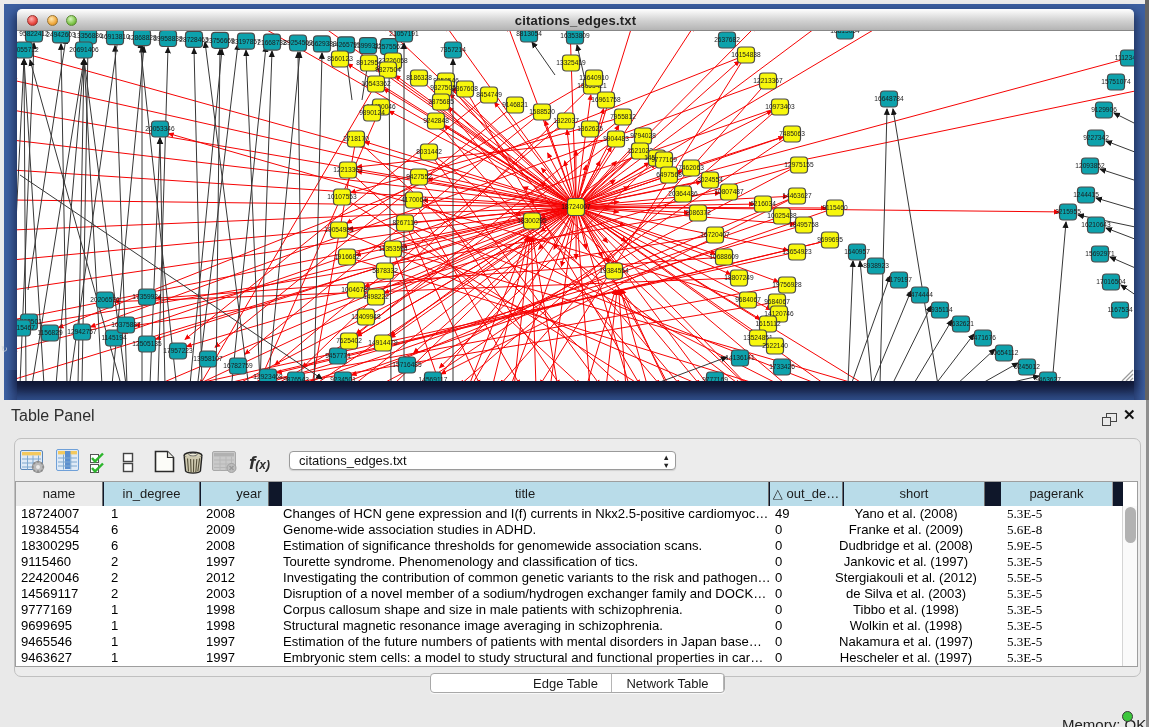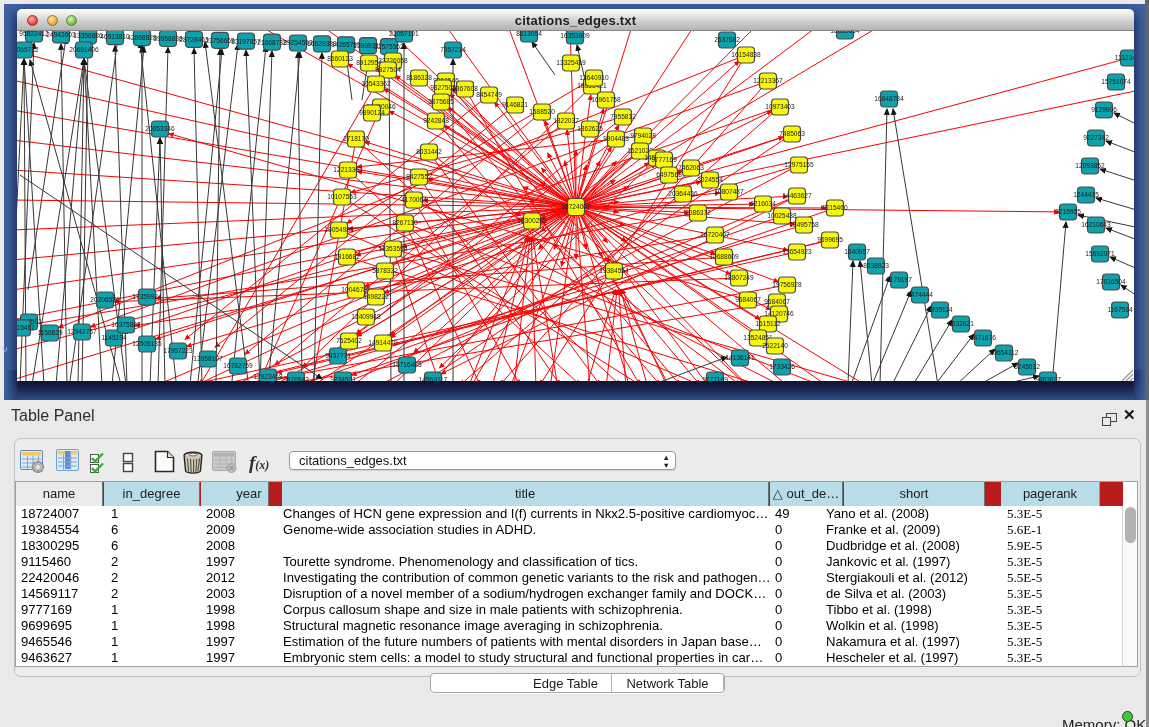--- a/index.html
+++ b/index.html
@@ -31,32 +31,32 @@
 #flicon { left:1102px; top:12px; }
 #clicon { left:1123px; top:6px; font-size:15px; font-weight:bold; color:#111; }
 #panel { left:14px; top:38px; width:1127px; height:239px; background:#ececec;
   border:1px solid #c0c0c0; border-radius:7px; }
 #combo { left:289px; top:51px; width:387px; height:19px; background:#fff;
   border:1px solid #9a9a9a; border-radius:4px; font-size:13px; color:#111;
   line-height:18px; padding-left:9px; box-shadow:0 1px 1px rgba(0,0,0,.12); }
 #combo .arr { position:absolute; right:5px; top:2px; font-size:7.5px; color:#222; line-height:7.5px; }
 #table { left:15px; top:81px; width:1123px; height:186px; background:#fff;
   border:1px solid #9e9e9e; }
-#thead { position:absolute; left:0; top:0; width:1107px; height:24px; background:#b91c1c; }
+#thead { position:absolute; left:0; top:0; width:1107px; height:24px; background:#0f172a; }
 #thead .th { position:absolute; top:0; height:24px; line-height:24px; text-align:center;
   font-size:13px; color:#1c1c1c; border-right:1px solid #6f6f6f; background:#b9dce9; }
 #tbody { position:absolute; left:0; top:24px; width:1107px; }
 .tr { position:relative; height:16px; line-height:16px; font-size:13.1px; color:#000; white-space:nowrap; }
 .tr div { position:absolute; top:0; height:16px; overflow:hidden; }
 .c0 { left:5px;   width:84px; }
 .c1 { left:95px;  width:92px; }
 .c2 { left:190px; width:76px; }
 .c3 { left:267px; width:487px; }
 .c4 { left:759px; width:68px; }
-.c5 { left:810px; width:160px; }
+.c5 { left:810px; width:160px; text-align:center; }
 .c6 { left:991px; width:95px;font-family:Liberation Serif, serif; }
 #sbar { position:absolute; right:0px; top:24px; width:15px; height:160px;
   background:#fafafa; border-left:1px solid #d5d5d5; }
 #sthumb { position:absolute; left:2px; top:1px; width:11px; height:36px;
   background:#b2b2b2; border-radius:6px; }
 #tabs { left:430px; top:273px; height:20px; display:flex; border:1px solid #a8a8a8;
   border-radius:4px; overflow:hidden; background:#fff; font-size:13px;
   box-shadow:0 1px 1px rgba(255,255,255,.8); }
 .tab { line-height:19px; color:#1a1a1a; border-right:1px solid #b5b5b5; text-align:center; }
 .tab.sel { background:linear-gradient(#909090,#787878); color:#f2f2f2;margin-top:45px; }
@@ -687,55 +687,56 @@
 </svg>
 <svg class="abs" style="left:212px;top:51px" width="26" height="23">
 <rect x="0.5" y="0.5" width="23" height="19" rx="1.5" fill="#c9c9c9" stroke="#a8a8a8"></rect>
 <rect x="2" y="2" width="20" height="3.4" fill="#b1b1b1"></rect>
 <g stroke="#b7b7b7" stroke-width="1">
         <path d="M2,9h20M2,13h20M2,16.5h20M8,5.5v14M14,5.5v14M19.5,5.5v14"></path>
       </g>
 <circle cx="19.5" cy="17" r="4.5" fill="#bdbdbd" stroke="#a0a0a0"></circle>
 <path d="M17.5,15 l4,4 M21.5,15 l-4,4" stroke="#9a9a9a" stroke-width="1.4"></path>
 </svg>
-<div class="abs" style="left:249px;top:52px;width:26px;height:20px;font-family:Liberation Serif, serif;font-style:italic;color:#2d2d2d;"><span style="font-size:19px;font-weight:bold;">f</span><span style="font-size:12px;font-weight:bold;">(x)</span></div>
+<div class="abs" style="left:249px;top:52px;width:26px;height:20px;font-family:Liberation Sans, sans-serif;font-style:italic;color:#2d2d2d;"><span style="font-size:19px;font-weight:bold;">f</span><span style="font-size:12px;font-weight:bold;">(x)</span></div>
   <div id="combo" class="abs">citations_edges.txt<span class="arr">▲<br>▼</span></div>
   <div id="table" class="abs">
     <div id="thead">
       <div class="th" style="left:0;width:87px;background:#ebebeb;">name</div>
       <div class="th" style="left:88px;width:96px;">in_degree</div>
       <div class="th" style="left:185px;width:68px;padding-left:29px;">year</div>
       <div class="th" style="left:266px;width:487px;">title</div>
       <div class="th" style="left:754px;width:73px;">△ out_de…</div>
       <div class="th" style="left:828px;width:141px;">short</div>
-      <div class="th" style="left:985px;width:99px;border-right:1px solid #9e9e9e;">pagerank</div>
+      <div class="th" style="left:985px;width:112px;border-right:1px solid #9e9e9e;">pagerank</div>
     </div>
     <div id="tbody">
         <div class="tr">
           <div class="c0">18724007</div>
           <div class="c1">1</div>
           <div class="c2">2008</div>
           <div class="c3">Changes of HCN gene expression and I(f) currents in Nkx2.5-positive cardiomyoc…</div>
           <div class="c4">49</div>
           <div class="c5">Yano et al. (2008)</div>
           <div class="c6">5.3E-5</div>
         </div>
 <div class="tr">
           <div class="c0">19384554</div>
           <div class="c1">6</div>
           <div class="c2">2009</div>
           <div class="c3">Genome-wide association studies in ADHD.</div>
           <div class="c4">0</div>
           <div class="c5">Franke et al. (2009)</div>
-          <div class="c6">5.6E-1</div>
+          <div class="c6">5.6E-8</div>
         </div>
 <div class="tr">
           <div class="c0">18300295</div>
           <div class="c1">6</div>
           <div class="c2">2008</div>
+          <div class="c3">Estimation of significance thresholds for genomewide association scans.</div>
           <div class="c4">0</div>
           <div class="c5">Dudbridge et al. (2008)</div>
           <div class="c6">5.9E-5</div>
         </div>
 <div class="tr">
           <div class="c0">9115460</div>
           <div class="c1">2</div>
           <div class="c2">1997</div>
           <div class="c3">Tourette syndrome. Phenomenology and classification of tics.</div>
           <div class="c4">0</div>

